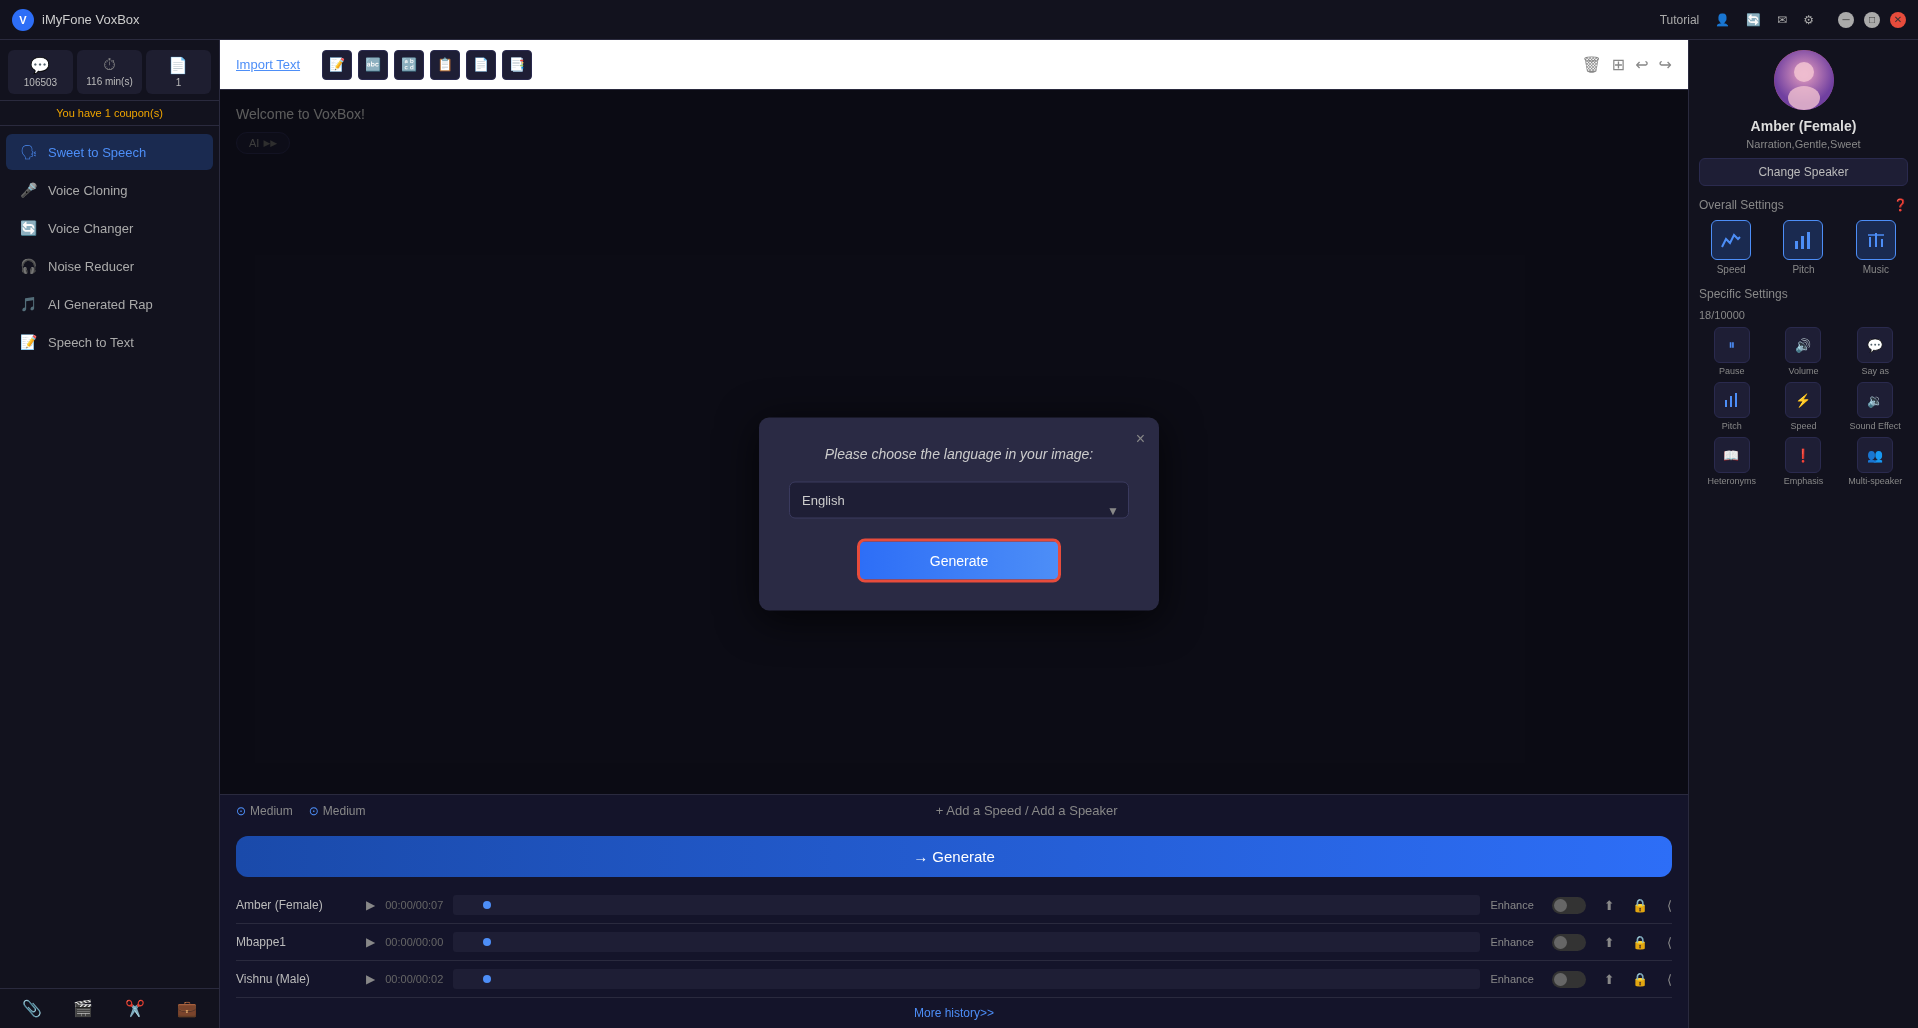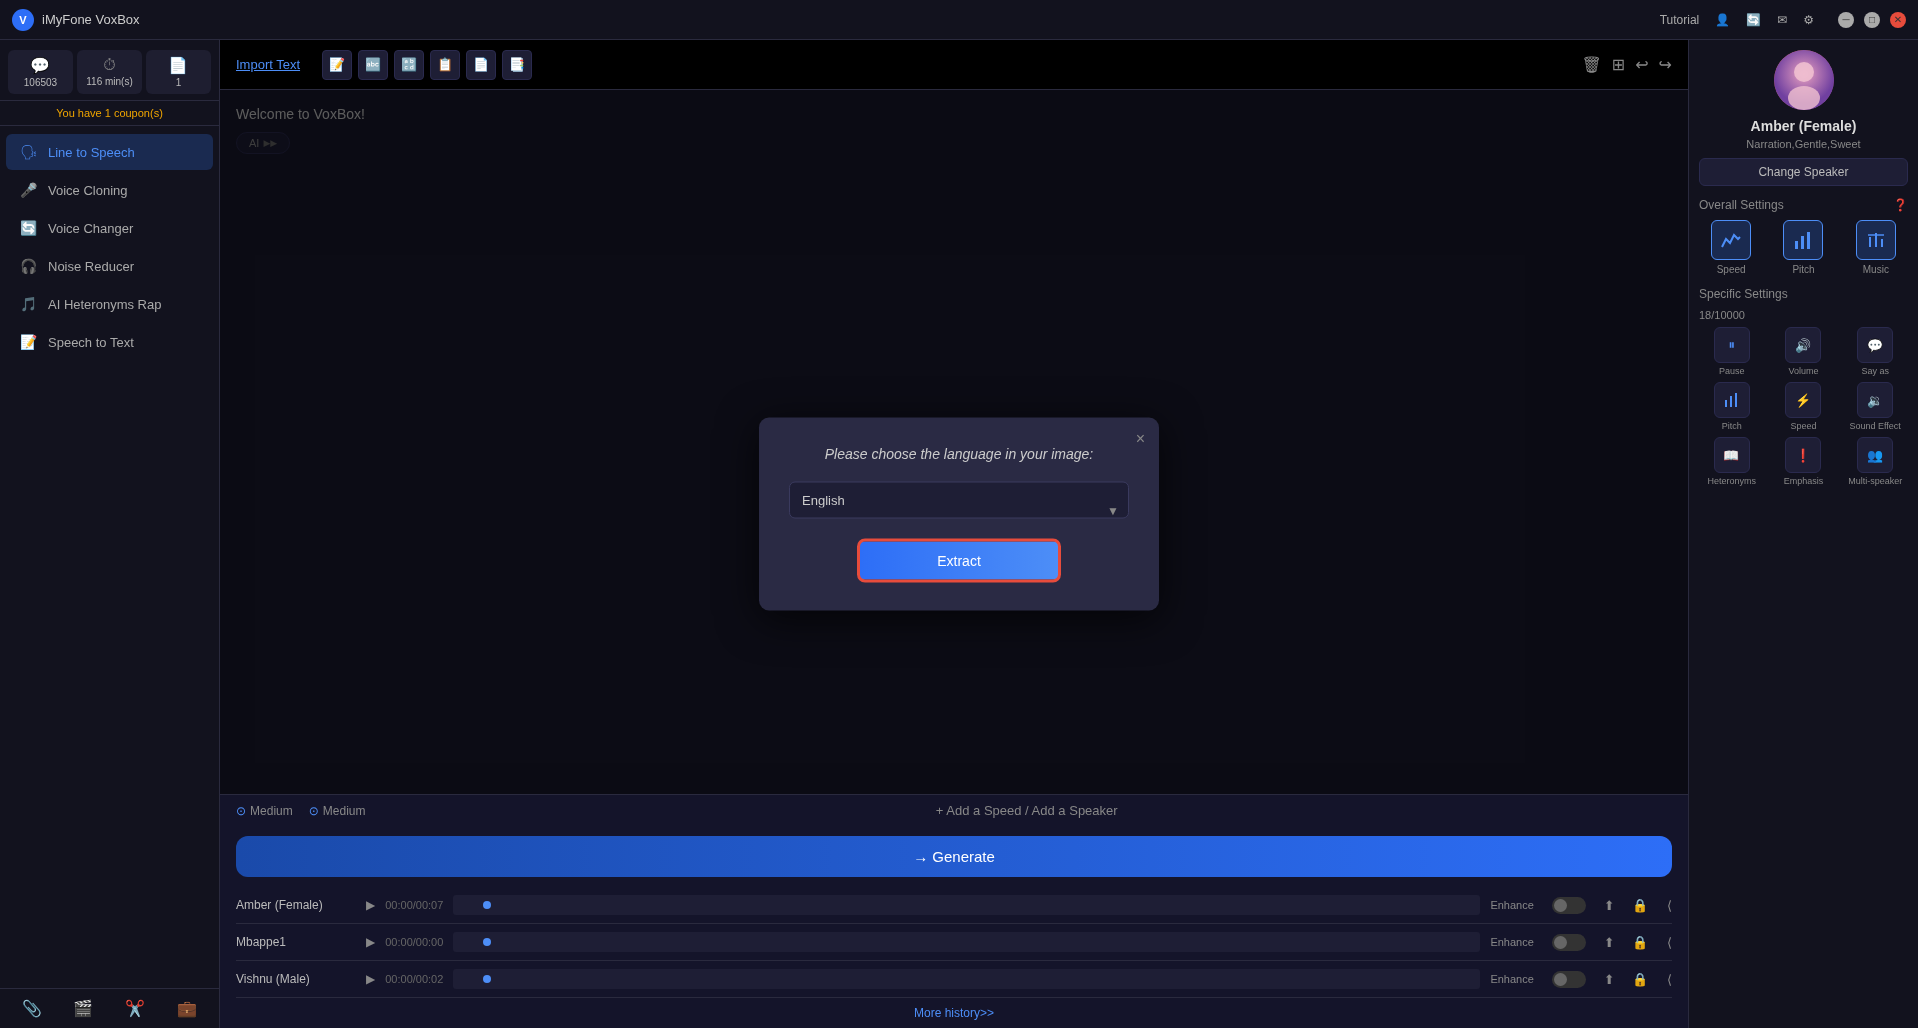--- a/index.html
+++ b/index.html
@@ -86,21 +86,21 @@
       flex: 1;
       display: flex;
       flex-direction: column;
       background: #1a1a2e;
       position: relative;
     }
 
     
     .toolbar {
       height: 50px;
-      background: #000000;
+      background: #ffffff;
       border-bottom: 1px solid #2a2a3e;
       display: flex;
       align-items: center;
       padding: 0 16px;
       gap: 12px;
     }
     .toolbar-link { font-size: 13px; color: #4d8ef7; text-decoration: underline; cursor: pointer; }
     .toolbar-icons { display: flex; gap: 6px; margin-left: 10px; }
     .tb-icon {
       width: 30px; height: 30px;
@@ -334,37 +334,37 @@
       </div>
       <div class="stat-box">
         <div class="stat-icon">📄</div>
         <div class="stat-value">1</div>
       </div>
     </div>
     <div class="coupon-bar">You have 1 coupon(s)</div>
     <div class="sidebar-nav">
       <div class="nav-item active">
         <span class="nav-icon">🗣</span>
-        <span>Line to Speech</span>
+        <span>Sweet to Speech</span>
       </div>
       <div class="nav-item">
         <span class="nav-icon">🎤</span>
         <span>Voice Cloning</span>
       </div>
       <div class="nav-item">
         <span class="nav-icon">🔄</span>
         <span>Voice Changer</span>
       </div>
       <div class="nav-item">
         <span class="nav-icon">🎧</span>
         <span>Noise Reducer</span>
       </div>
       <div class="nav-item">
         <span class="nav-icon">🎵</span>
-        <span>AI Heteronyms Rap</span>
+        <span>AI Generated Rap</span>
       </div>
       <div class="nav-item">
         <span class="nav-icon">📝</span>
         <span>Speech to Text</span>
       </div>
     </div>
     <div class="sidebar-bottom">
       <span class="sb-icon">📎</span>
       <span class="sb-icon">🎬</span>
       <span class="sb-icon">✂️</span>
@@ -591,14 +591,14 @@
     <select class="modal-select">
       <option value="English">English</option>
       <option value="Chinese">Chinese</option>
       <option value="Spanish">Spanish</option>
       <option value="French">French</option>
       <option value="German">German</option>
       <option value="Japanese">Japanese</option>
     </select>
     <span class="select-arrow">▼</span>
   </div>
-  <button class="modal-extract-btn">Extract</button>
+  <button class="modal-extract-btn">Generate</button>
 </div>
 
 </body></html>

